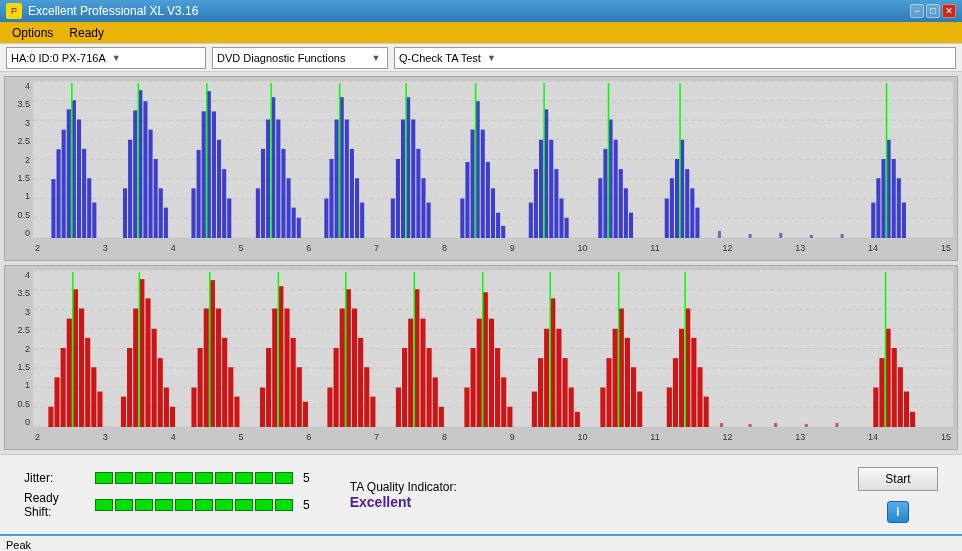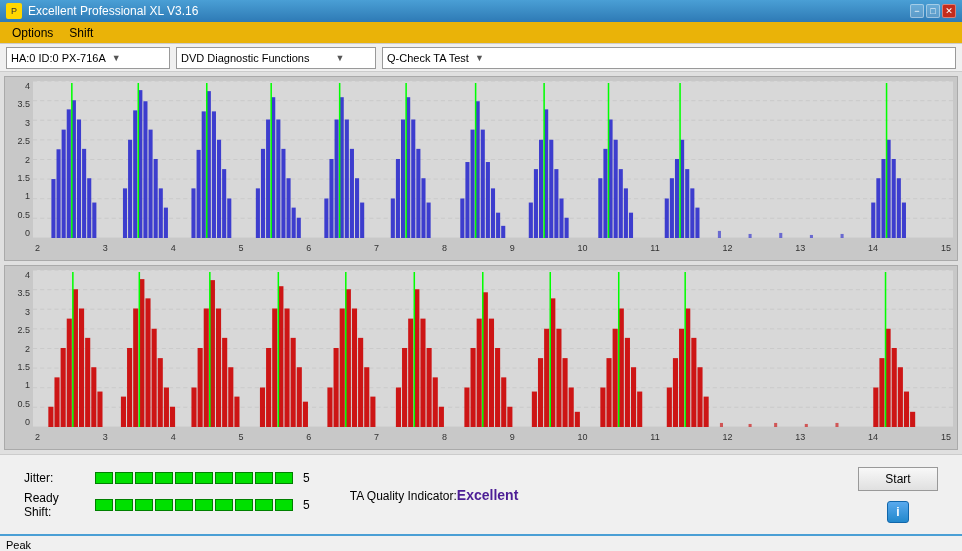--- a/index.html
+++ b/index.html
@@ -76,22 +76,22 @@
       align-items: center;
       padding: 0 4px;
       cursor: pointer;
       position: relative;
     }
     .dropdown-select .arrow {
       margin-left: 6px;
       font-size: 9px;
       color: #555;
     }
-    .dropdown1 { width: 164px; }
-    .dropdown2 { width: 200px; gap: 20px; }
+    .dropdown1 { width: 200px; }
+    .dropdown2 { width: 176px; gap: 20px; }
     .dropdown3 { flex: 1; }
 
     
     .charts-area {
       background: #e0e0e0;
       padding: 4px;
       display: flex;
       flex-direction: column;
       gap: 4px;
     }
@@ -176,22 +176,22 @@
       background: #00e000;
       border: 1px solid #008000;
     }
     .metric-value {
       font-size: 12px;
       margin-left: 4px;
     }
 
     .ta-quality {
       display: flex;
-      flex-direction: row;
-      align-items: flex-end;
+      flex-direction: column;
+      align-items: flex-start;
       margin-left: 20px;
     }
     .ta-label { font-size: 12px; }
     .ta-value { font-size: 14px; font-weight: bold; color: #4c1d95; }
 
     .spacer { flex: 1; }
 
     .start-btn {
       width: 80px;
       height: 24px;
@@ -243,21 +243,21 @@
   </div>
   <div class="title-controls">
     <div class="title-btn">−</div>
     <div class="title-btn">□</div>
     <div class="title-btn close">✕</div>
   </div>
 </div>
 
 <div class="menu-bar">
   <div class="menu-item">Options</div>
-  <div class="menu-item">Shift</div>
+  <div class="menu-item">Ready</div>
 </div>
 
 <div class="toolbar">
   <div class="dropdown-select dropdown1">
     <span>HA:0 ID:0 PX-716A</span>
     <span class="arrow">▼</span>
   </div>
   <div class="dropdown-select dropdown2">
     <span>DVD Diagnostic Functions</span>
     <span class="arrow">▼</span>

